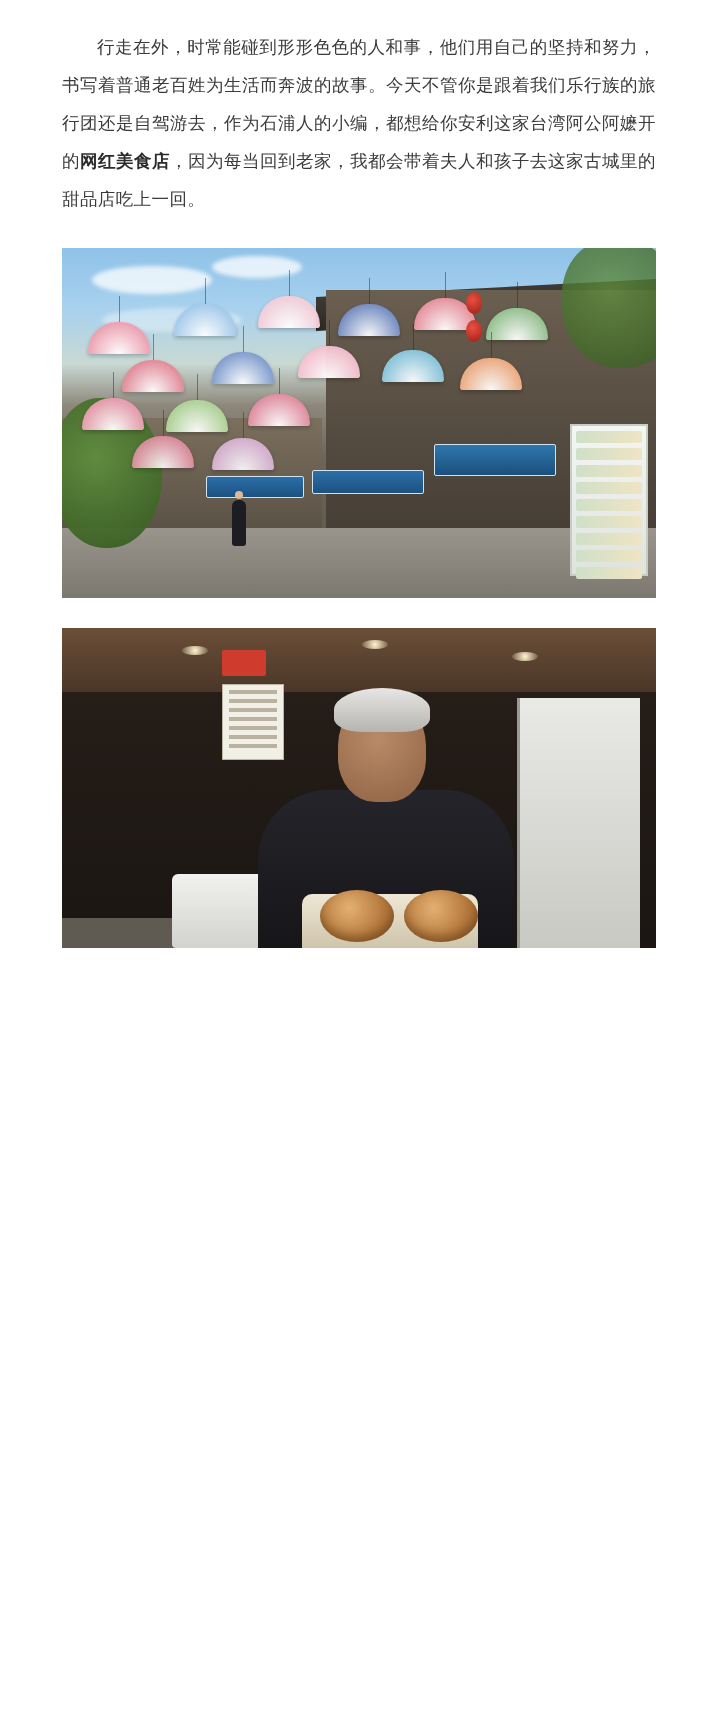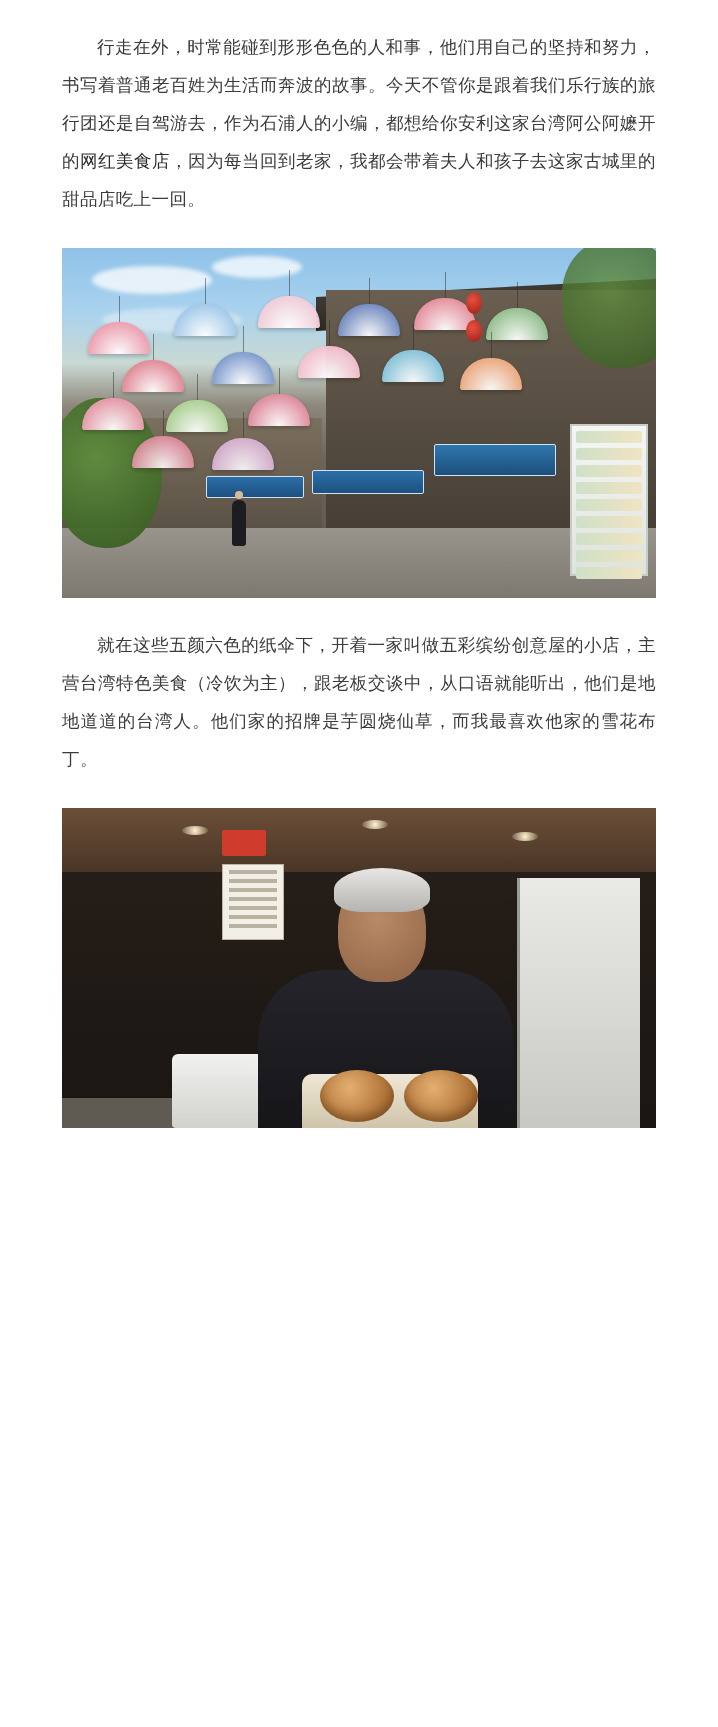--- a/index.html
+++ b/index.html
@@ -101,21 +101,21 @@
     margin: 28px auto 0 auto;
     font-size: 17.5px;
     line-height: 38px;
     color: #3b3b3b;
     text-align: justify;
     text-indent: 2em;
     font-family: "Liberation Serif", "DejaVu Serif", serif;
     letter-spacing: 0.4px;
   }
   .para b, .para .hl {
-    font-weight: normal;
+    font-weight: bold;
     color: #2b2b2b;
   }
 
   
   .fig2 {
     position: relative;
     width: 594px;
     height: 350px;
     margin: 30px auto 0 auto;
     overflow: hidden;
@@ -368,21 +368,20 @@
         <i></i>
         <i></i>
         <i></i>
         <i></i>
         <i></i>
     </div>
 
     <div class="person"></div>
   </div>
 
-  <p class="para">就在这些五颜六色的纸伞下，开着一家叫做五彩缤纷创意屋的小店，主营台湾特色美食（冷饮为主），跟老板交谈中，从口语就能听出，他们是地地道道的台湾人。他们家的招牌是芋圆烧仙草，而我最喜欢他家的雪花布丁。</p>
 
   <div class="fig3">
     <div class="ceiling"></div>
     <div class="light" style="left:120px; top:18px;"></div>
     <div class="light" style="left:300px; top:12px;"></div>
     <div class="light" style="left:450px; top:24px;"></div>
 
     <div class="fridge"></div>
     <div class="wallsign"></div>
     <div class="poster">

